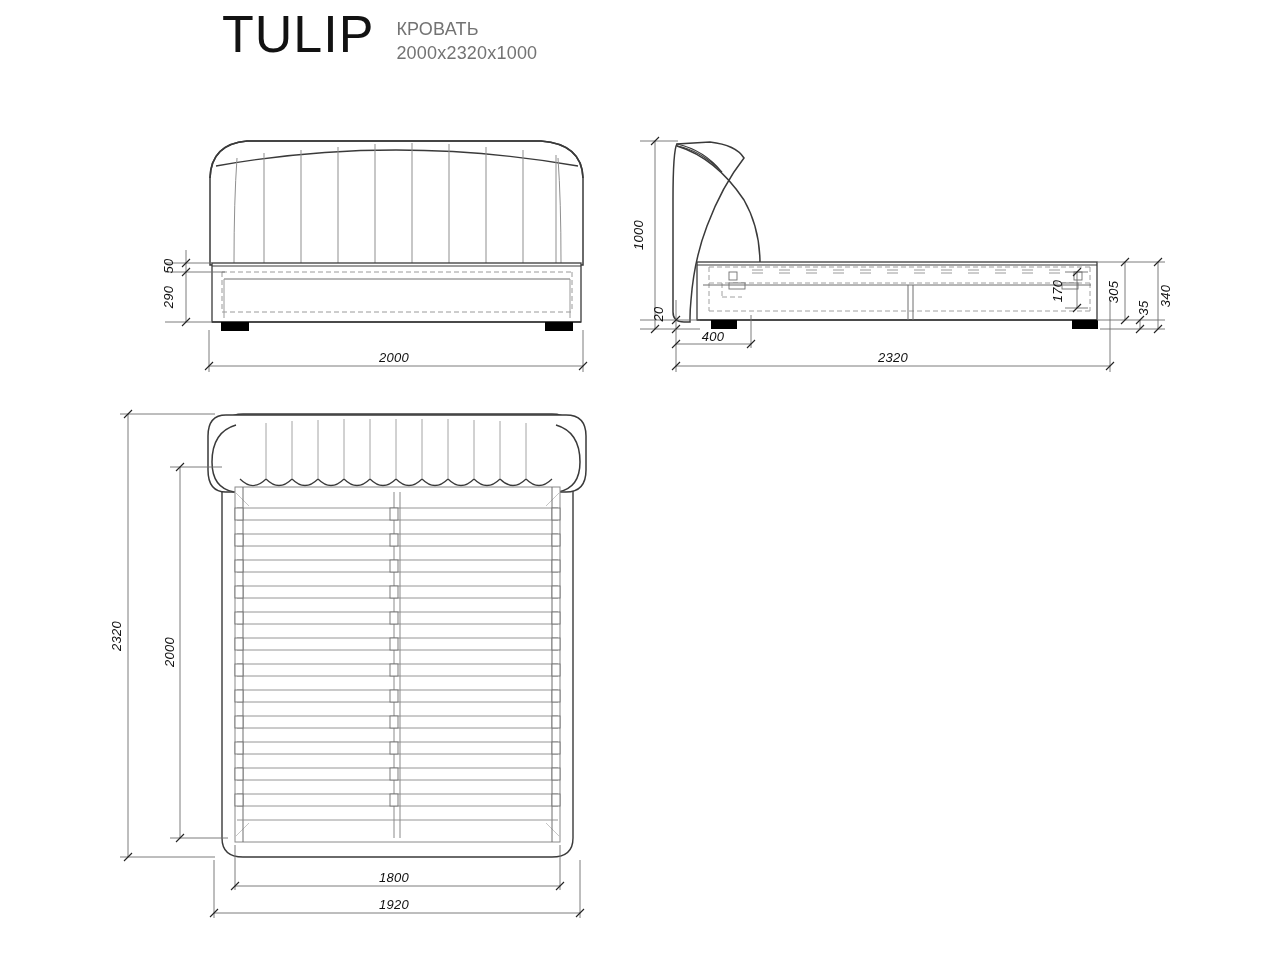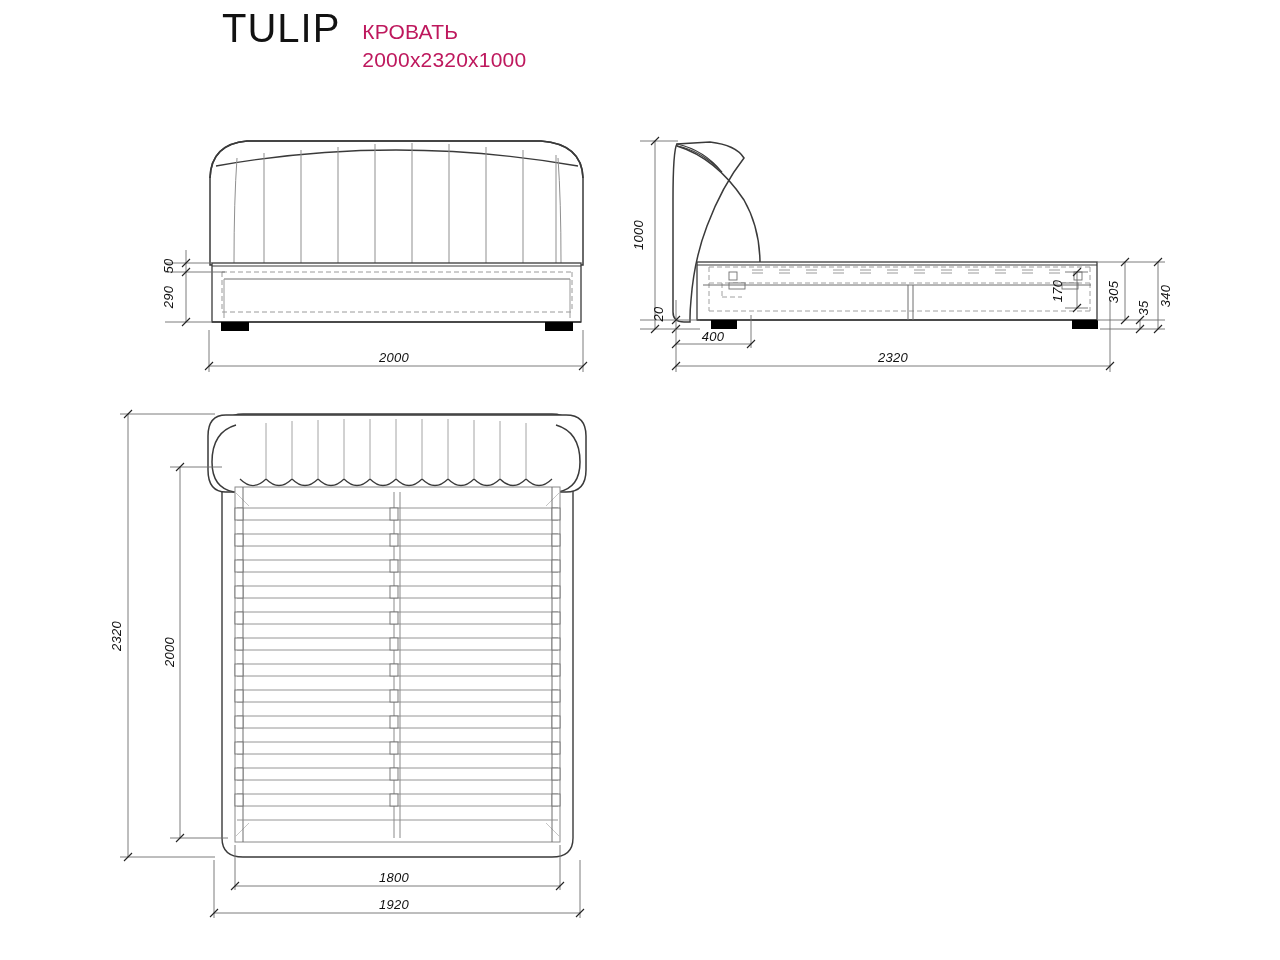--- a/index.html
+++ b/index.html
@@ -1,23 +1,23 @@
 <!DOCTYPE html>
 <html><head>
 <meta charset="utf-8">
 <style>
   html,body{margin:0;padding:0;background:#ffffff;}
   body{width:1280px;height:960px;position:relative;overflow:hidden;
        font-family:"Liberation Sans", sans-serif;color:#1a1a1a;}
   #sheet{position:absolute;inset:0;}
   .title-block{position:absolute;left:222px;top:8px;display:flex;align-items:flex-start;}
-  .brand{font-size:40px;font-weight:400;letter-spacing:1px;line-height:1;color:#121212;
+  .brand{font-size:52px;font-weight:400;letter-spacing:1px;line-height:1;color:#121212;
          font-family:"Liberation Sans", sans-serif;}
   .sub{margin-left:22px;margin-top:10px;line-height:1.32;}
-  .sub div{font-size:21px;color:#be185d;letter-spacing:.2px;}
+  .sub div{font-size:18px;color:#737373;letter-spacing:.2px;}
   svg{position:absolute;left:0;top:0;width:1280px;height:960px;}
   text.dim{font-family:"Liberation Sans", sans-serif;font-size:13px;font-style:italic;
            fill:#111;letter-spacing:.3px;}
 </style>
 </head>
 <body>
 
 <div id="sheet">
 
   <div class="title-block">

